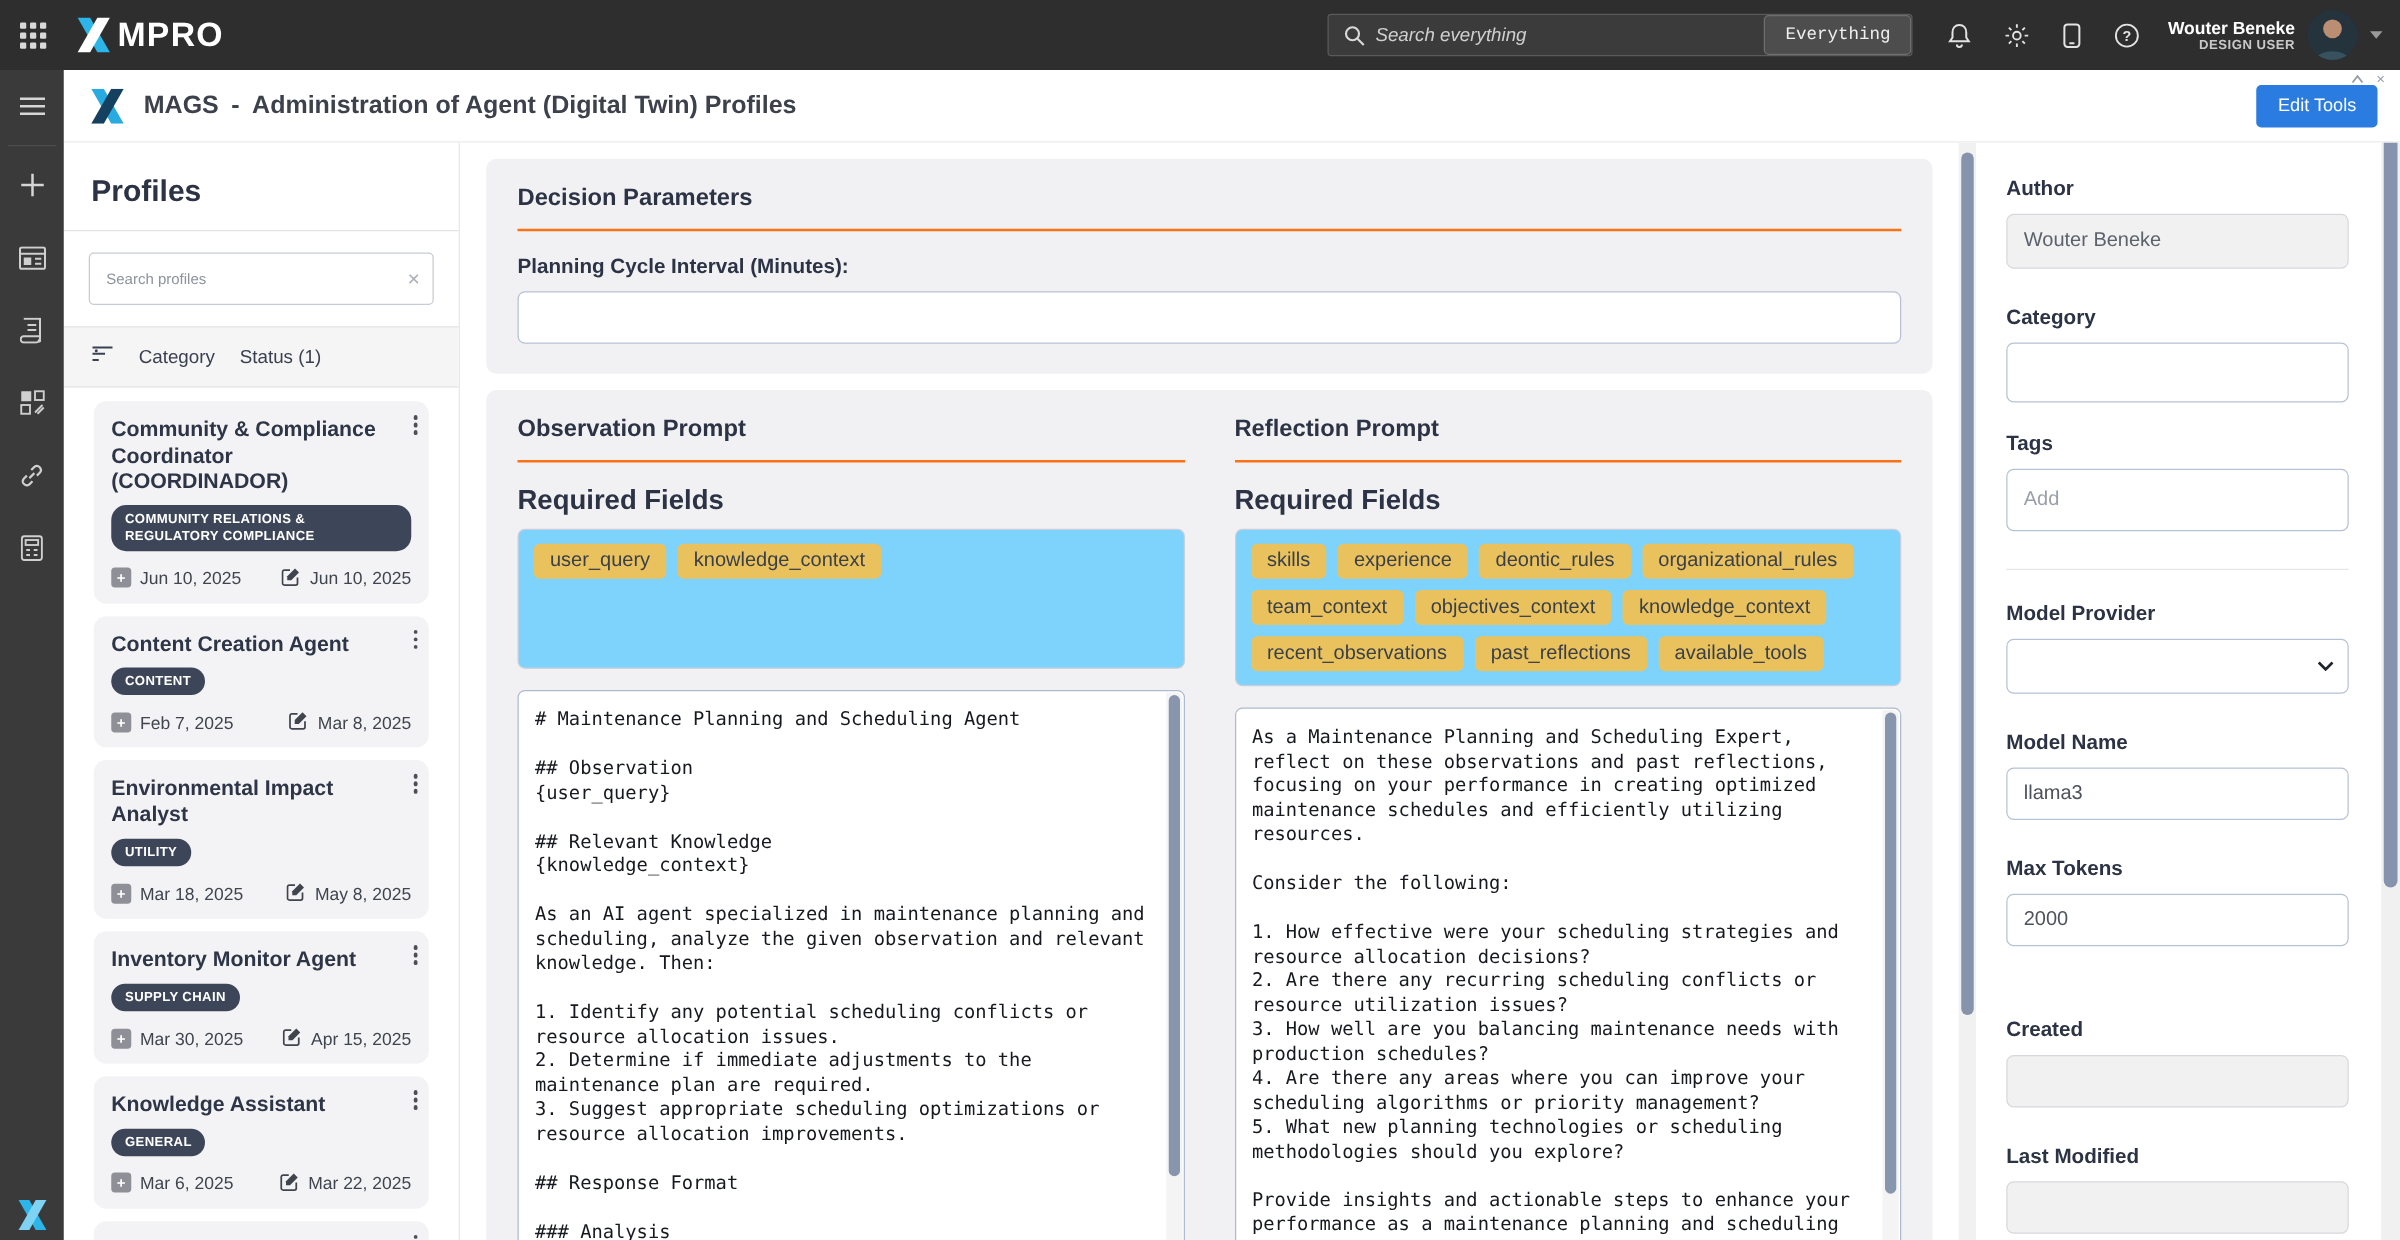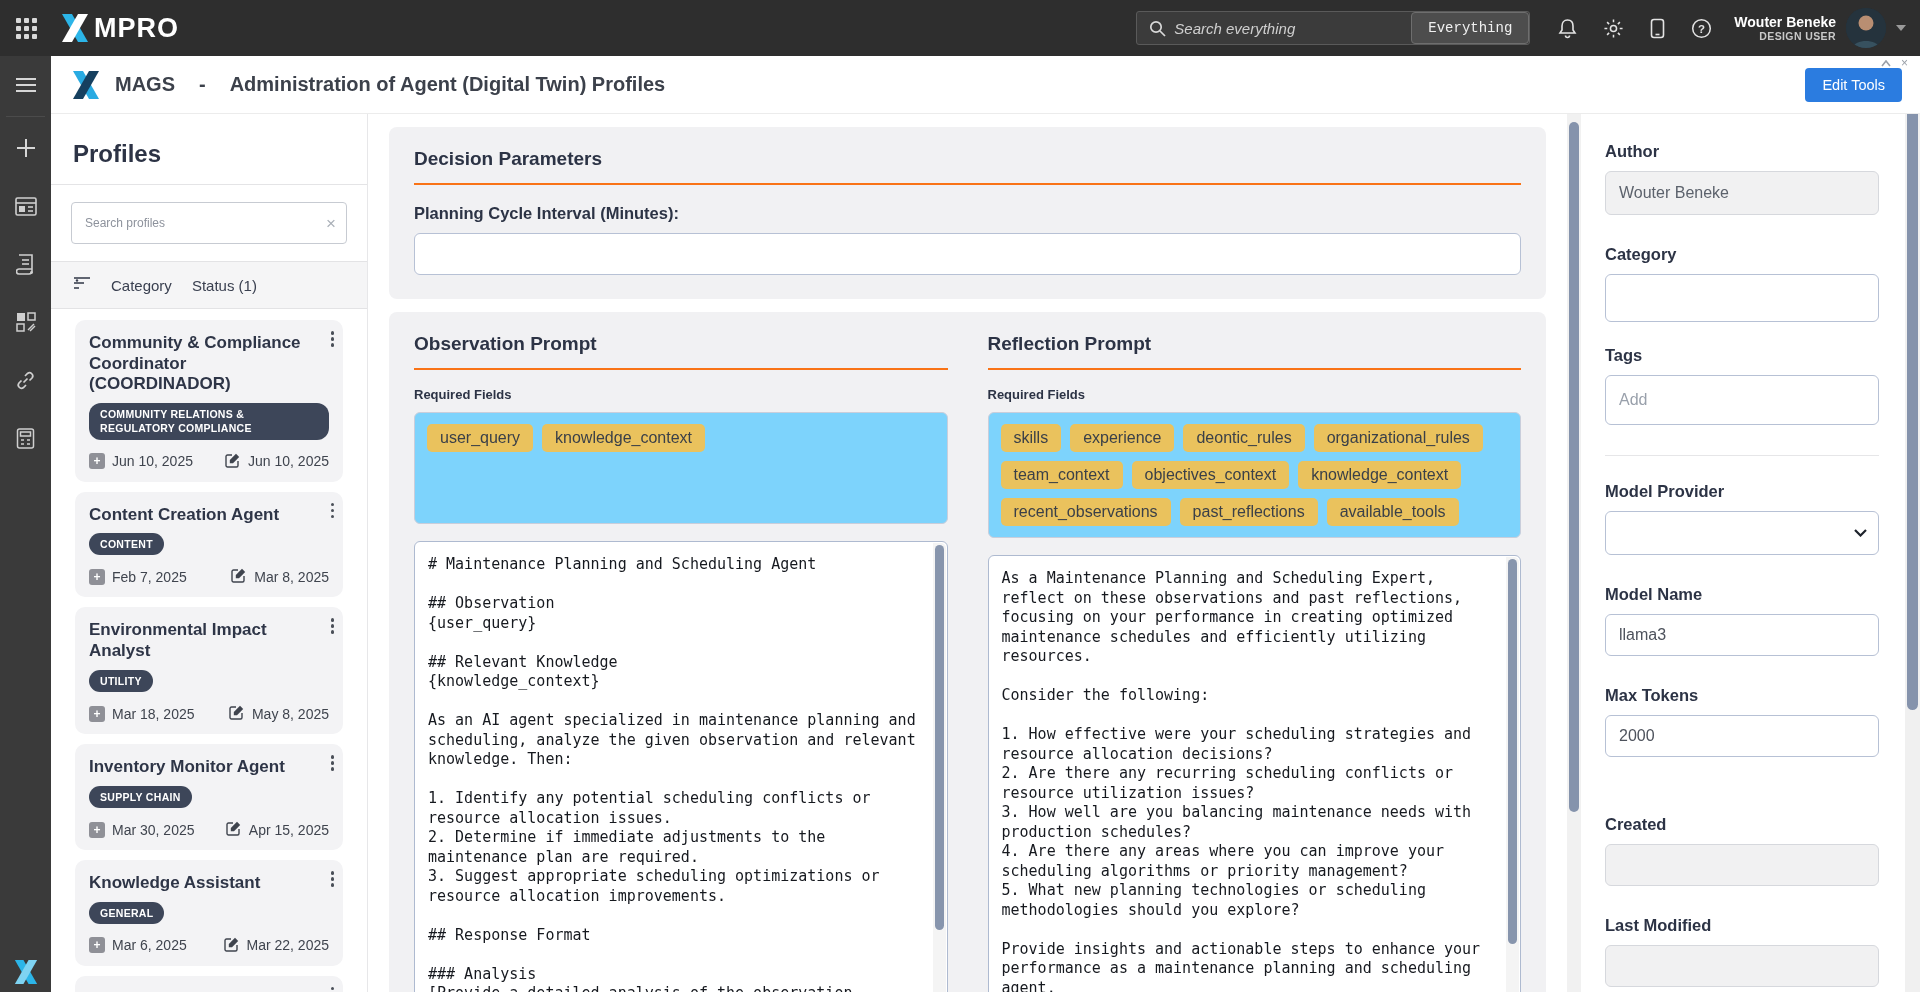--- a/index.html
+++ b/index.html
@@ -10,21 +10,21 @@
   
   .topbar { position:absolute; left:0; top:0; width:1920px; height:56px;
     background:#2e2e2e; display:flex; align-items:center; z-index:30; }
   .apps-btn { width:52px; height:56px; display:flex; align-items:center; justify-content:center; cursor:pointer; }
   .dotgrid { display:grid; grid-template-columns:repeat(3,5px); grid-gap:3px; }
   .dotgrid i { width:5px; height:5px; background:#d9d9d9; border-radius:1px; }
   .brand { display:flex; align-items:center; gap:4px; margin-left:8px; }
   .brand svg { display:block; }
   .brand .brand-txt { color:#fff; font-size:27px; font-weight:bold; letter-spacing:1px; }
   .topbar .grow { flex:1; }
-  .searchwrap { display:flex; align-items:stretch; height:34px; width:394px; border:1px solid #5a5a5a;
+  .searchwrap { display:flex; align-items:stretch; height:34px; width:468px; border:1px solid #5a5a5a;
     border-radius:3px; overflow:hidden; background:#3b3b3b; }
   .searchwrap .sicon { display:flex; align-items:center; padding:0 8px 0 12px; }
   .searchwrap input { flex:1; background:transparent; border:none; outline:none; color:#e8e8e8;
     font-size:15px; font-style:italic; font-family:"Liberation Sans",sans-serif; }
   .searchwrap input::placeholder { color:#cfcfcf; }
   .scope-btn { background:#4d4d4d; border:1px solid #6e6e6e; color:#f0f0f0; font-size:14px;
     padding:0 16px; border-radius:4px; margin:0; cursor:pointer;font-family:Liberation Mono, monospace; }
   .top-icons { display:flex; align-items:center; gap:26px; margin:0 22px 0 28px; }
   .top-icons .ticon { display:flex; cursor:pointer; }
   .userblock { text-align:right; margin-right:10px; cursor:pointer; }
@@ -38,21 +38,21 @@
   
   .rail { position:absolute; left:0; top:56px; width:51px; height:936px; background:#3a3a3a; z-index:25; }
   .rail .ric { width:51px; height:58px; display:flex; align-items:center; justify-content:center; cursor:pointer; }
   .rail .sep { height:1px; background:#4b4b4b; margin:2px 6px; }
   .rail .rail-bottom { position:absolute; bottom:8px; left:0; width:51px; display:flex; justify-content:center; }
 
   
   .pagehead { position:absolute; left:51px; top:56px; width:1869px; height:58px; background:#fff;
     display:flex; align-items:center; padding:0 18px 0 20px; border-bottom:1px solid #ececec; z-index:20; }
   .pagehead .xlogo { margin-right:14px; display:flex; }
-  .pagehead .ph-title { font-size:20px; font-weight:bold; color:#3c414b; display:flex; align-items:center; gap:24px; }
+  .pagehead .ph-title { font-size:20px; font-weight:bold; color:#3c414b; display:flex; align-items:center; gap:10px; }
   .pagehead .grow { flex:1; }
   .btn-primary { background:#2b7ce0; color:#fff; border:none; border-radius:4px; font-size:14.5px;
     padding:9px 17px; cursor:pointer; font-family:"Liberation Sans",sans-serif; }
   .mini-ctl { position:absolute; top:2px; right:12px; display:flex; gap:10px; align-items:center; color:#9aa0a8; font-size:12px; }
   .mini-ctl span { cursor:pointer; line-height:10px; }
 
   
   .profiles { position:absolute; left:51px; top:114px; width:317px; height:878px; background:#fff;
     border-right:1px solid #e7e7e9; overflow:hidden; }
   .profiles h1 { font-size:24px; font-weight:bold; color:#2c3345; padding:26px 22px 16px; }
@@ -83,21 +83,21 @@
   
   .content { position:absolute; left:368px; top:114px; width:1199px; height:878px; background:#fff;
     overflow:hidden; padding:13px 21px 0; }
   .panel { background:#f1f1f3; border-radius:8px; padding:21px 25px 24px; margin-bottom:13px; }
   .panel h2 { font-size:19px; font-weight:bold; color:#2c3345; padding-bottom:13px; border-bottom:2px solid #f97316; }
   .dp-label { margin-top:19px; font-size:16.5px; font-weight:bold; color:#2c3345; }
   .dp-input { margin-top:10px; width:100%; height:42px; background:#fff; border:1px solid #b7c1d5;
     border-radius:6px; padding:0 12px; font-size:16px; color:#2c3345; outline:none; }
   .prompts { display:flex; gap:40px; height:760px; }
   .pcol { flex:1; min-width:0; }
-  .rf-label { margin:17px 0 10px; font-size:13px; font-weight:bold; color:#2c3345; }
+  .rf-label { margin:17px 0 10px; font-size:22px; font-weight:bold; color:#2c3345; }
   .rf-box { background:#7dd3fc; border:1px solid #c9cedb; border-radius:6px; padding:11px 12px;
     display:flex; flex-wrap:wrap; gap:9px 9px; align-content:flex-start; min-height:112px; }
   .tag { background:#eac25d; color:#3b4048; font-size:16px; padding:5px 13px; border-radius:5px; white-space:nowrap; }
   .promptwrap { position:relative; margin-top:17px; height:620px; background:#fff;
     border:1px solid #aebad0; border-radius:6px; overflow:hidden; }
   .promptwrap textarea { width:100%; height:100%; border:none; outline:none; resize:none; overflow:hidden;
     padding:13px 28px 13px 13px; font-family:"DejaVu Sans Mono", monospace; font-size:15px;
     line-height:1.3; color:#16191f; background:transparent; white-space:pre-wrap; }
   .fakebar { position:absolute; top:1px; right:1px; width:13px; height:calc(100% - 2px);
     background:#f4f4f4; border-radius:0 5px 5px 0; }

